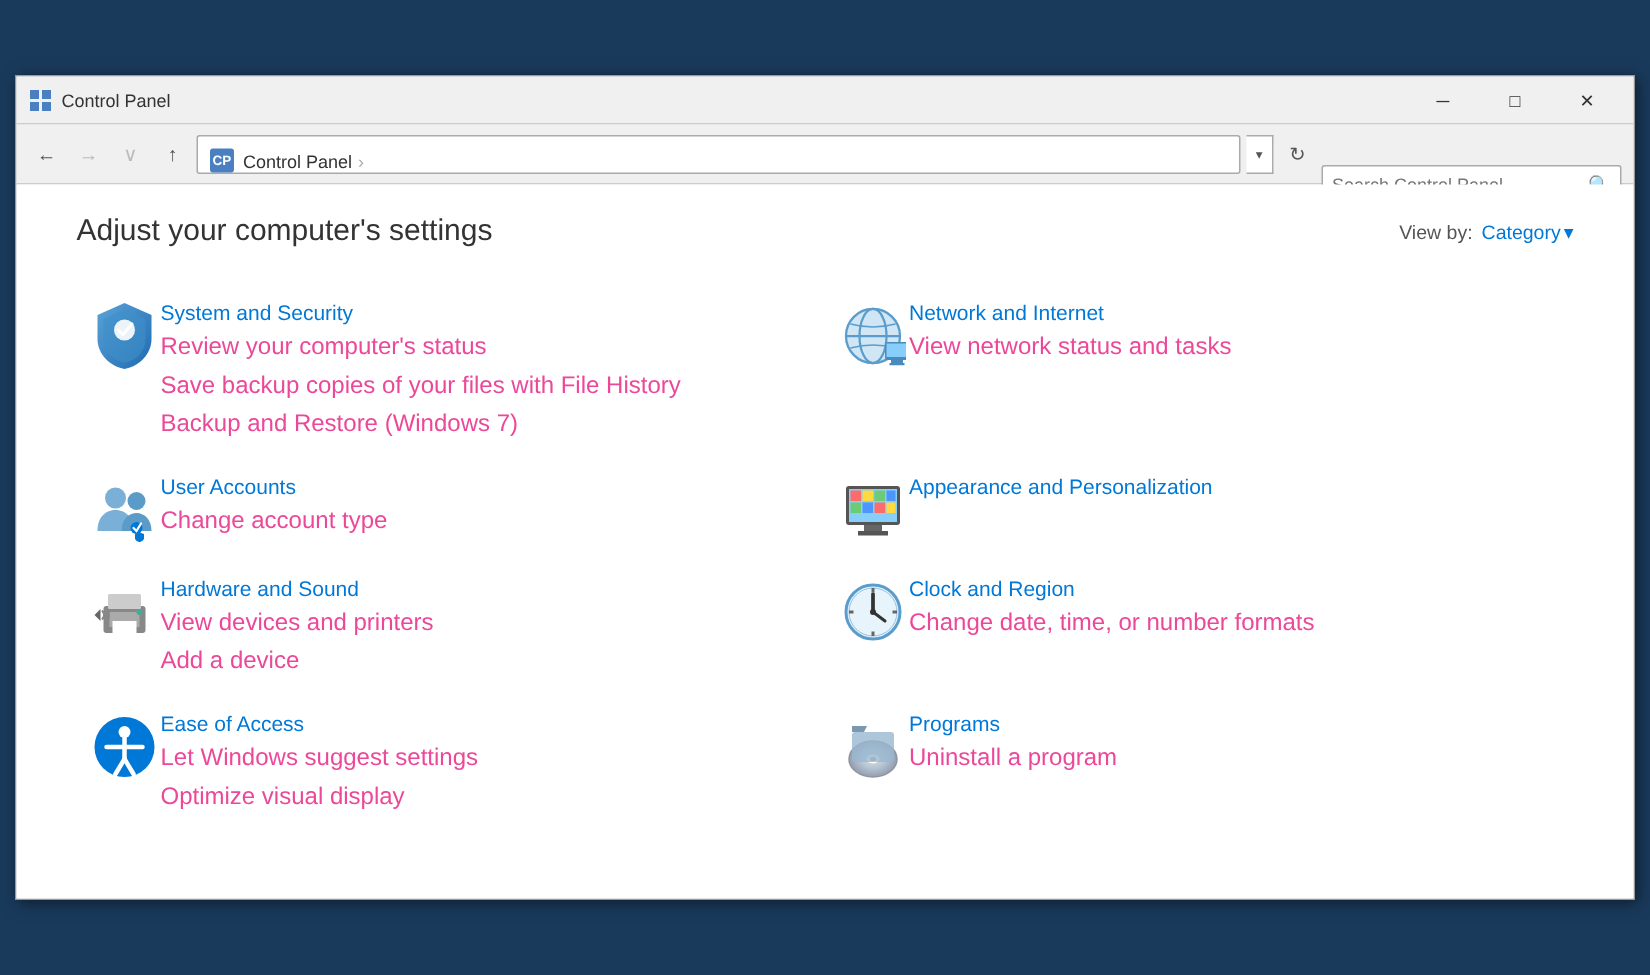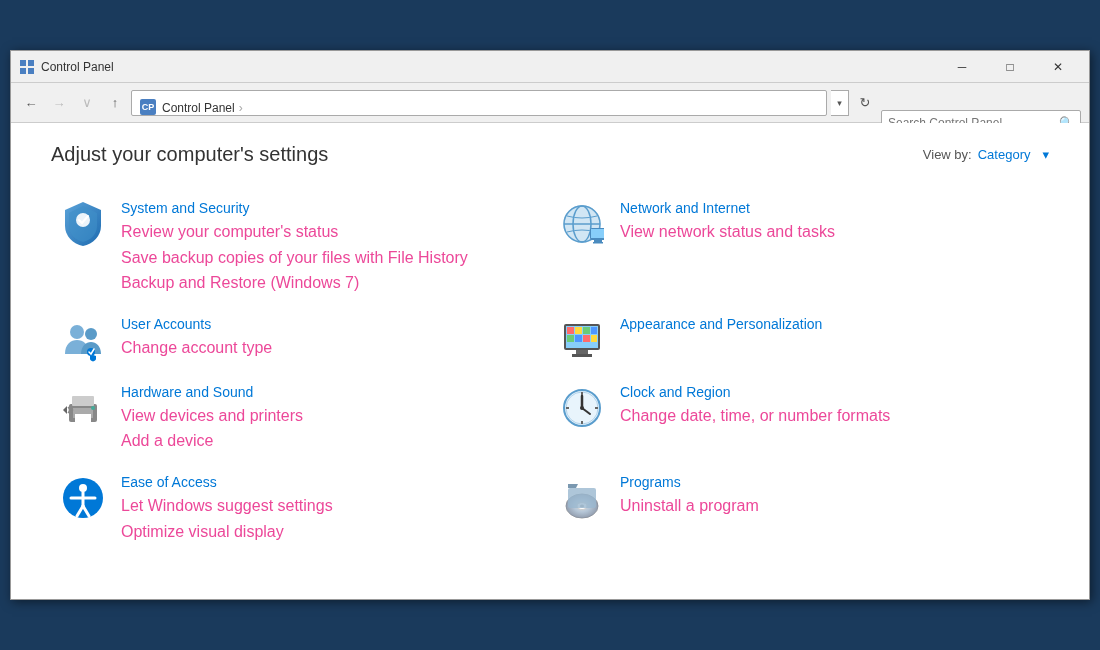--- a/index.html
+++ b/index.html
@@ -185,33 +185,32 @@
       gap: 6px;
       font-size: 13px;
       color: #555;
     }
     .view-by-label { color: #555; }
     .view-by-value {
       color: #0078d7;
       cursor: pointer;
       display: flex;
       align-items: center;
-      gap: 12px;
+      gap: 2px;
     }
     
     .categories-grid {
       display: grid;
       grid-template-columns: 1fr 1fr;
       gap: 0;
     }
     .category-item {
       display: flex;
       align-items: flex-start;
       padding: 10px 8px;
-      gap: 14px;
       cursor: pointer;
     }
     .category-icon {
       width: 48px;
       height: 48px;
       flex-shrink: 0;
       display: flex;
       align-items: center;
       justify-content: center;
     }

